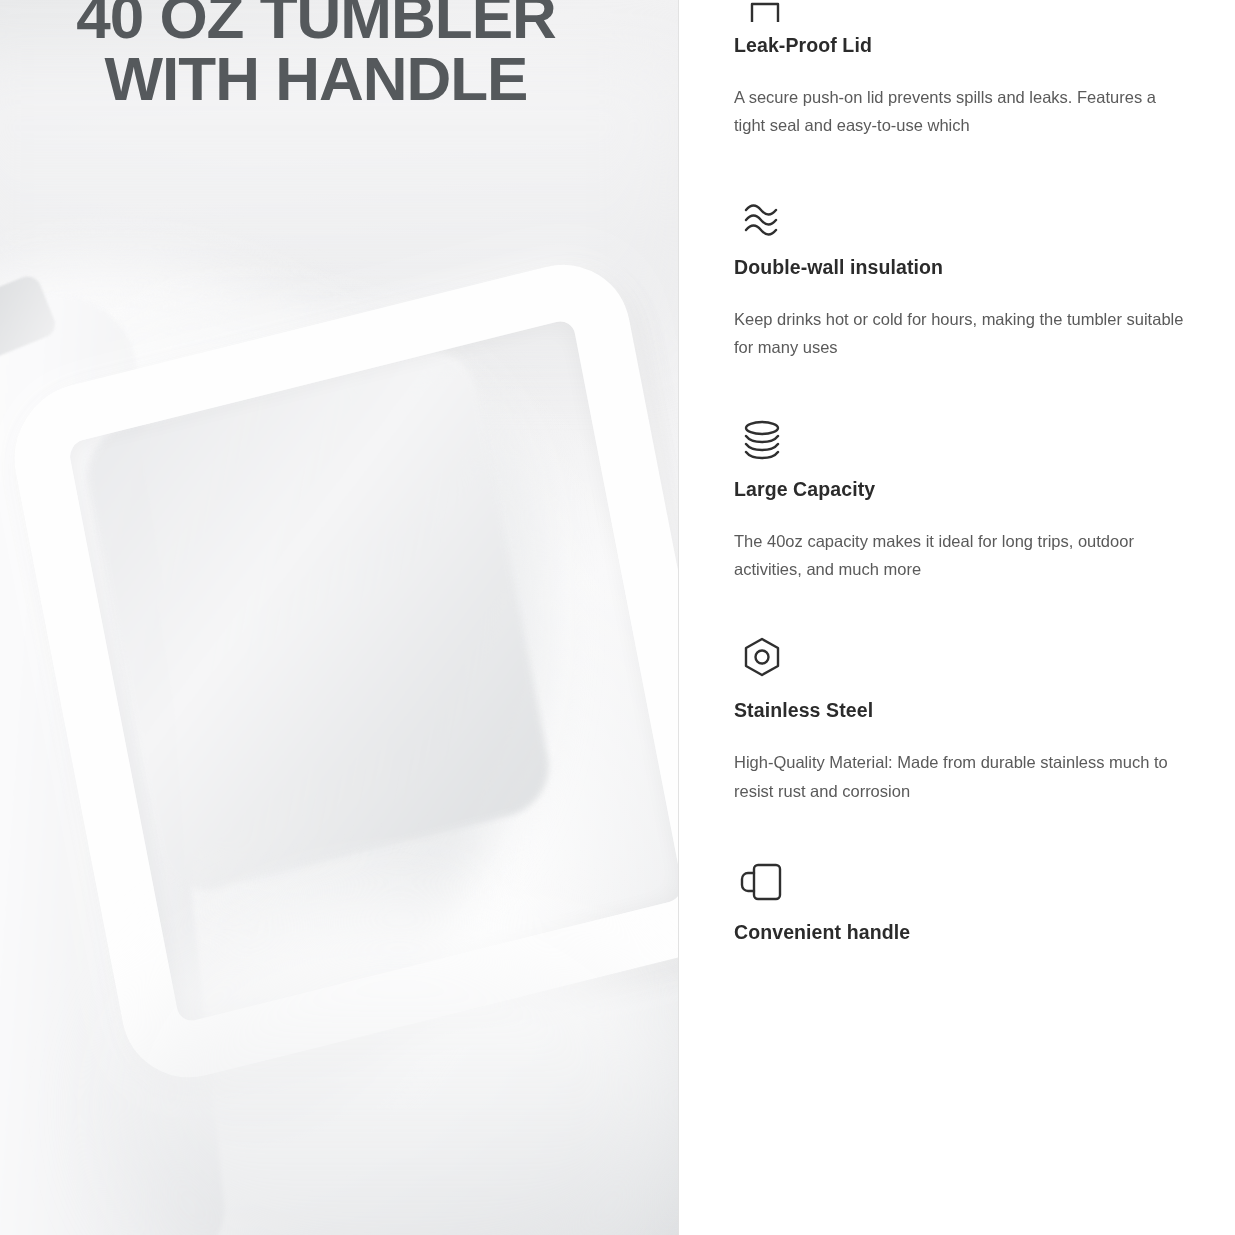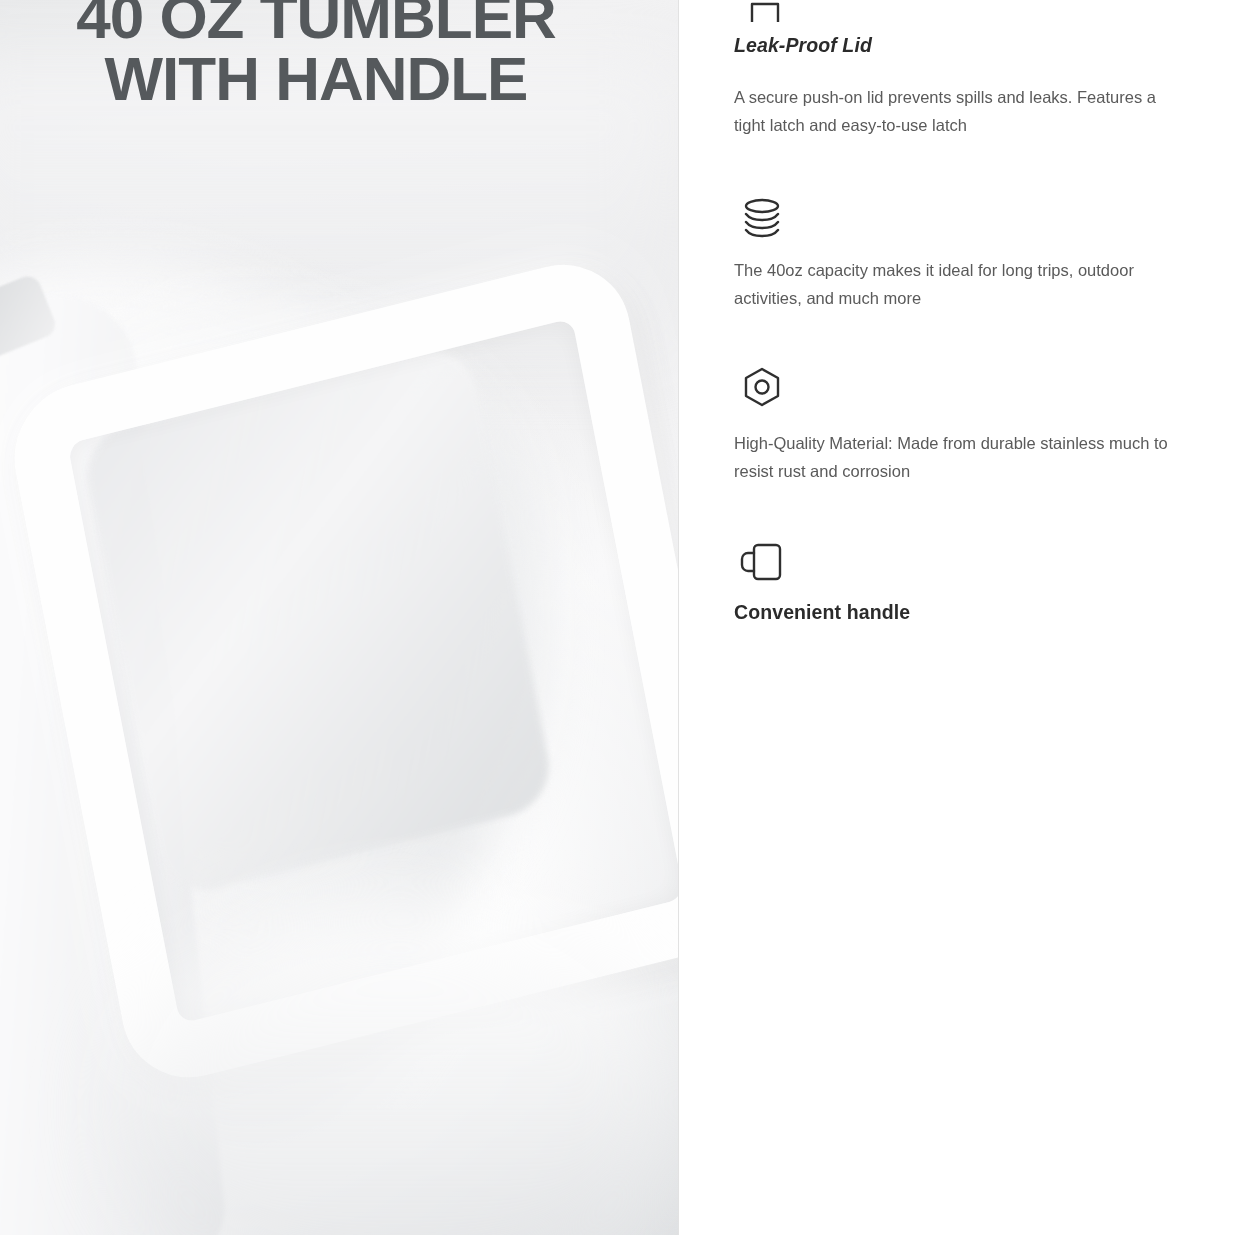--- a/index.html
+++ b/index.html
@@ -192,21 +192,21 @@
     line-height: 1.72;
     color: #5a5a5a;
     margin: 0 0 40px 0;
     max-width: 480px;
   }
   .feature:first-child .feature-icon {
     height: 22px;
     overflow: hidden;
     margin-bottom: 12px;
   }
-  .feature:first-child .feature-title { margin-top: 4px; font-style: italic; }
+  .feature:first-child .feature-title { margin-top: 4px; }
   .truncated .feature-title { margin-bottom: 1px; }
 </style>
 </head>
 <body>
 
 <div class="page">
 
   <div class="left-panel">
     <div class="photo-bg"></div>
     <div class="blob blob-d"></div>
@@ -229,44 +229,57 @@
   <div class="right-panel">
     <ul class="feature-list">
 
       <li class="feature">
         <span class="feature-icon">
           <svg width="62" height="62" viewBox="0 0 62 62" fill="none" stroke="#2f2f2f" stroke-width="2.4" stroke-linecap="round" stroke-linejoin="round">
             <path d="M18 4 h26 v34 l-13 -10 l-13 10 z"></path>
           </svg>
         </span>
         <div class="feature-title">Leak-Proof Lid</div>
-        <p class="feature-desc">A secure push-on lid prevents spills and leaks. Features a tight latch and easy-to-use latch</p>
-      </li>
-
+        <p class="feature-desc">A secure push-on lid prevents spills and leaks. Features a tight seal and easy-to-use which</p>
+      </li>
+
+      <li class="feature">
+        <span class="feature-icon">
+          <svg width="62" height="62" viewBox="0 0 62 62" fill="none" stroke="#2f2f2f" stroke-width="2.4" stroke-linecap="round" stroke-linejoin="round">
+            <path d="M12 22 c5 -6 10 -6 15 0 s10 6 15 0"></path>
+            <path d="M12 32 c5 -6 10 -6 15 0 s10 6 15 0"></path>
+            <path d="M12 42 c5 -6 10 -6 15 0 s10 6 15 0"></path>
+          </svg>
+        </span>
+        <div class="feature-title">Double-wall insulation</div>
+        <p class="feature-desc">Keep drinks hot or cold for hours, making the tumbler suitable for many uses</p>
+      </li>
 
       <li class="feature">
         <span class="feature-icon">
           <svg width="62" height="62" viewBox="0 0 62 62" fill="none" stroke="#2f2f2f" stroke-width="2.4" stroke-linecap="round" stroke-linejoin="round">
             <ellipse cx="28" cy="18" rx="16" ry="6"></ellipse>
             <path d="M12 26 c3 4 10 6 16 6 s13 -2 16 -6"></path>
             <path d="M12 34 c3 4 10 6 16 6 s13 -2 16 -6"></path>
             <path d="M12 42 c3 4 10 6 16 6 s13 -2 16 -6"></path>
           </svg>
         </span>
+        <div class="feature-title">Large Capacity</div>
         <p class="feature-desc">The 40oz capacity makes it ideal for long trips, outdoor activities, and much more</p>
       </li>
 
 
       <li class="feature">
         <span class="feature-icon">
           <svg width="62" height="62" viewBox="0 0 62 62" fill="none" stroke="#2f2f2f" stroke-width="2.4" stroke-linecap="round" stroke-linejoin="round">
             <path d="M28 8 l16 9 v18 l-16 9 l-16 -9 v-18 z"></path>
             <circle cx="28" cy="26" r="6.5"></circle>
           </svg>
         </span>
+        <div class="feature-title">Stainless Steel</div>
         <p class="feature-desc">High-Quality Material: Made from durable stainless much to resist rust and corrosion</p>
       </li>
 
       <li class="feature truncated">
         <span class="feature-icon">
           <svg width="62" height="62" viewBox="0 0 62 62" fill="none" stroke="#2f2f2f" stroke-width="2.4" stroke-linecap="round" stroke-linejoin="round">
             <rect x="20" y="12" width="26" height="34" rx="4"></rect>
             <path d="M20 20 h-6 a6 6 0 0 0 -6 6 v6 a6 6 0 0 0 6 6 h6"></path>
           </svg>
         </span>

